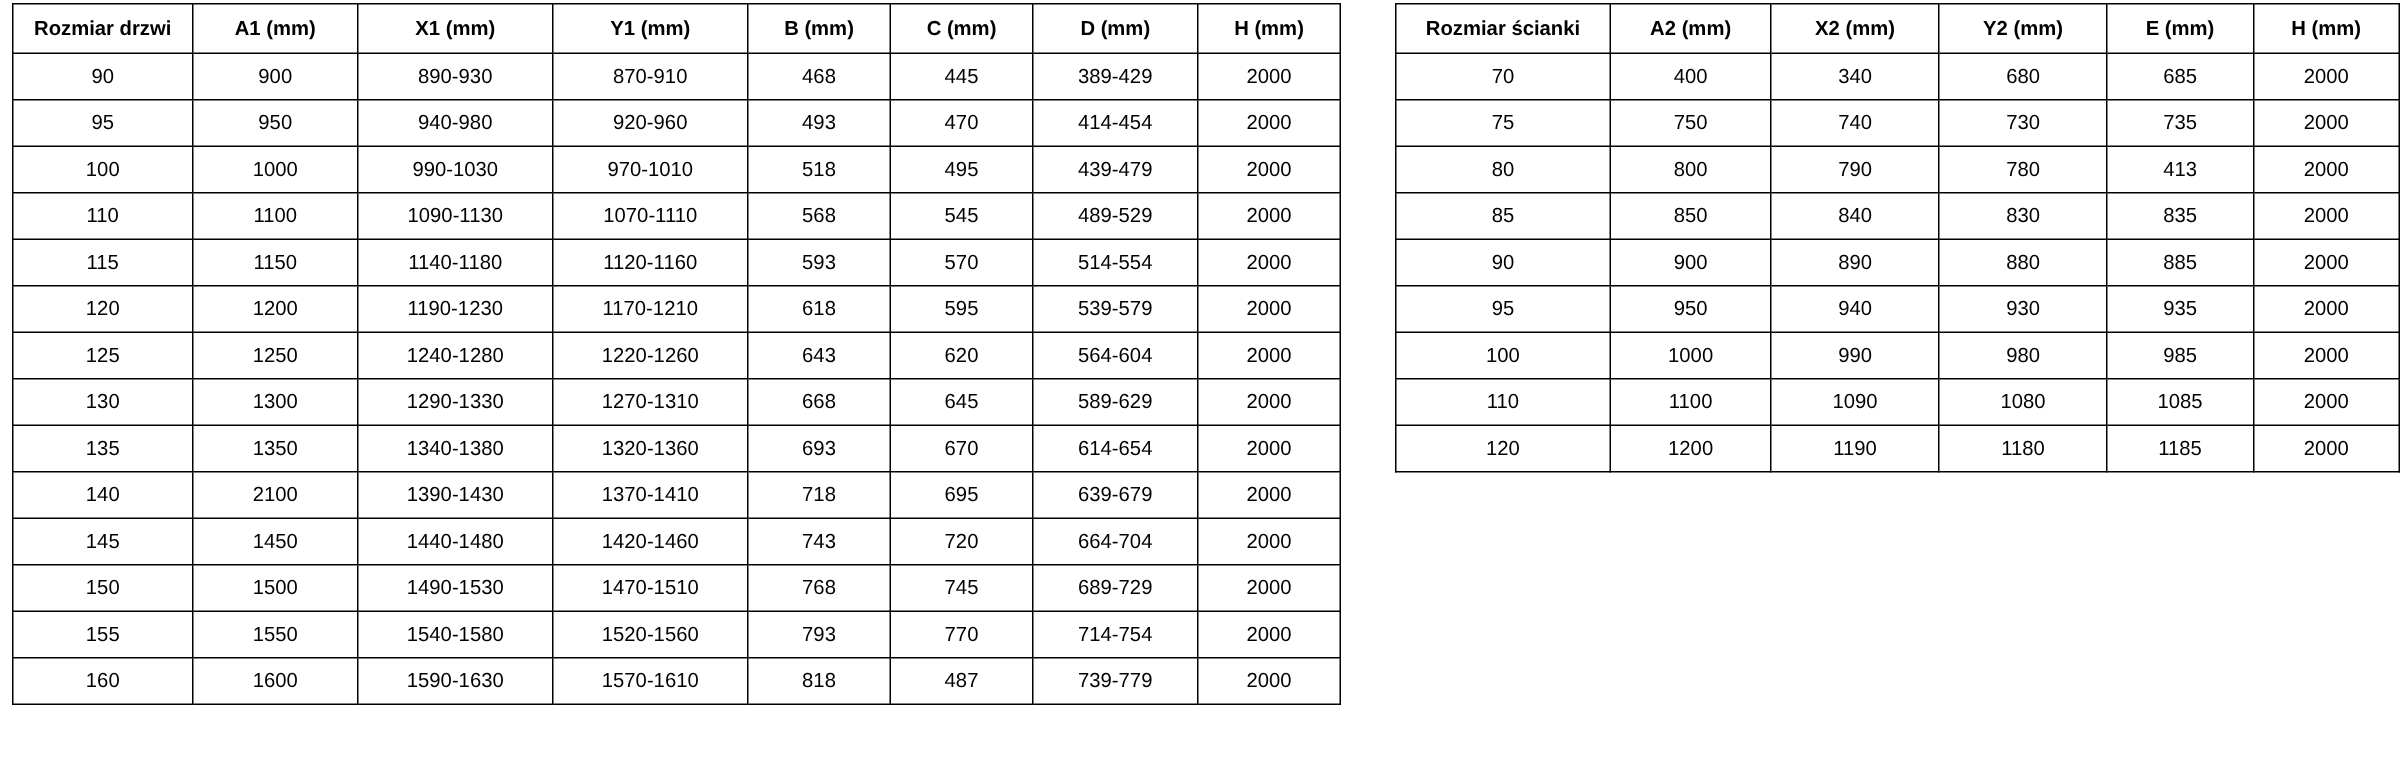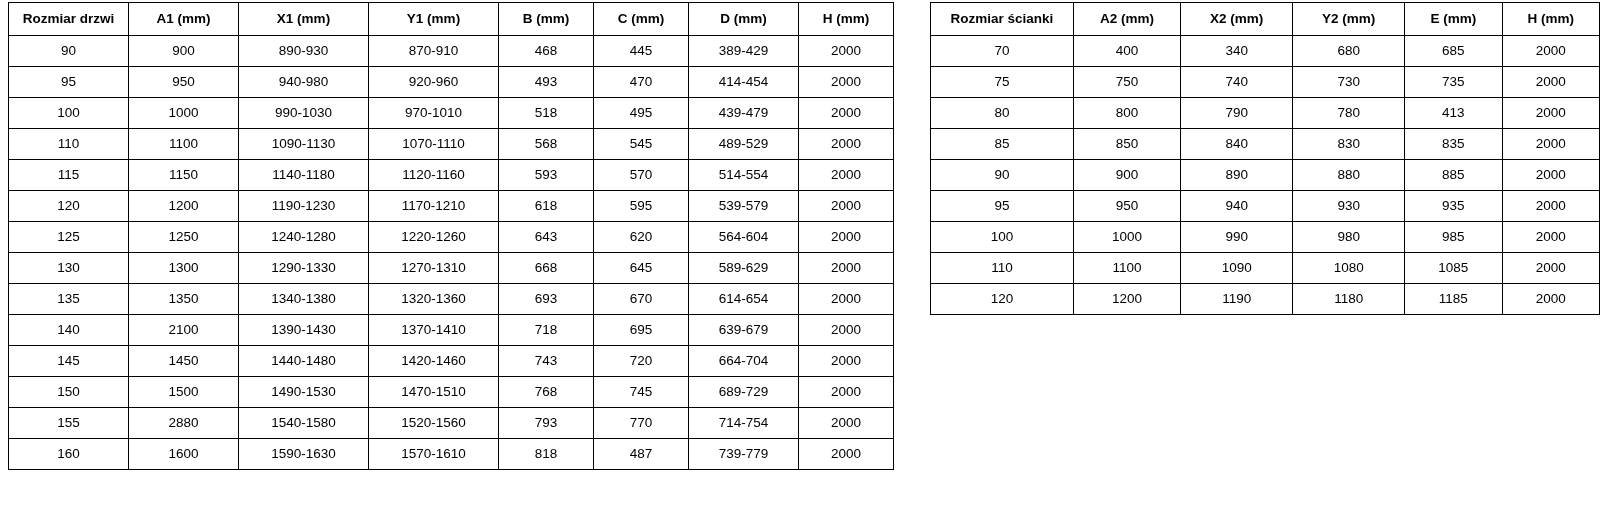--- a/index.html
+++ b/index.html
@@ -218,21 +218,21 @@
           <td>1500</td>
           <td>1490-1530</td>
           <td>1470-1510</td>
           <td>768</td>
           <td>745</td>
           <td>689-729</td>
           <td>2000</td>
         </tr>
         <tr>
           <td>155</td>
-          <td>2880</td>
+          <td>1550</td>
           <td>1540-1580</td>
           <td>1520-1560</td>
           <td>793</td>
           <td>770</td>
           <td>714-754</td>
           <td>2000</td>
         </tr>
         <tr>
           <td>160</td>
           <td>1600</td>

